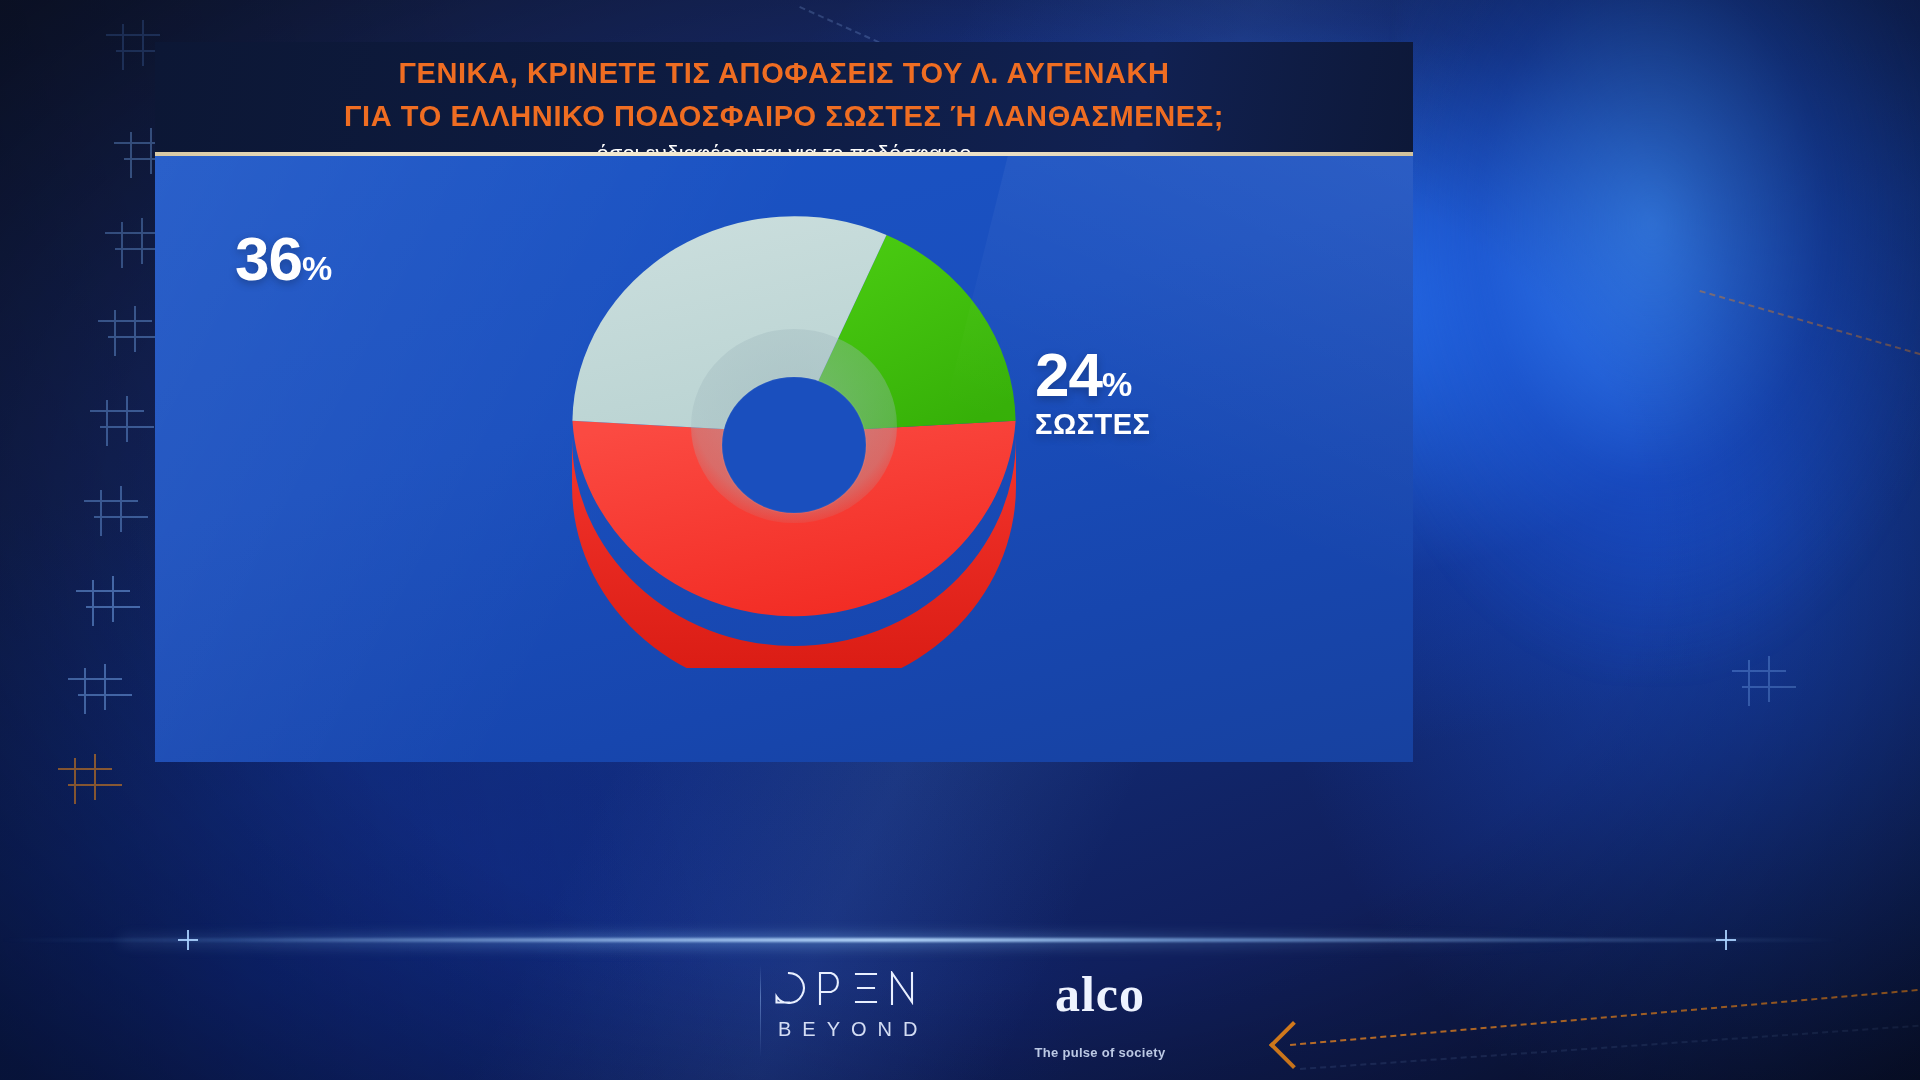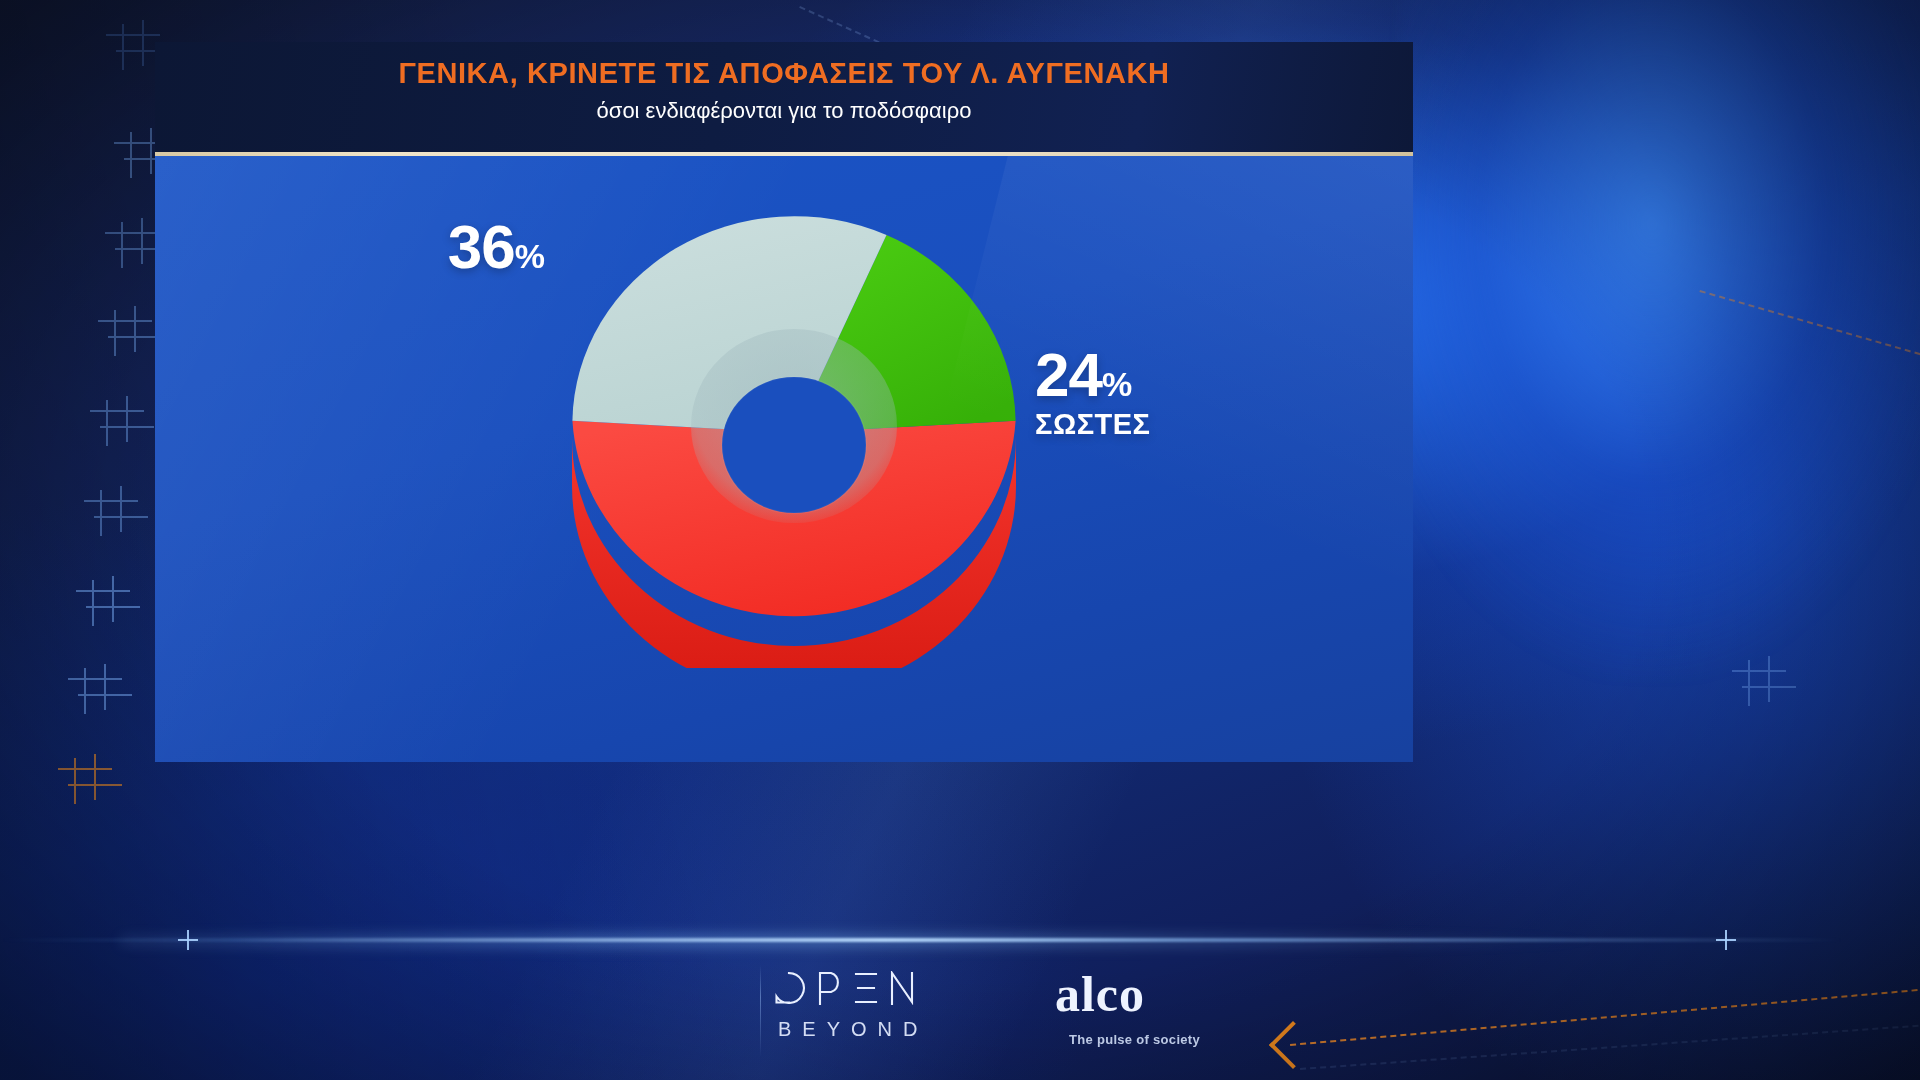--- a/index.html
+++ b/index.html
@@ -107,21 +107,21 @@
     font-size:62px; font-weight:bold; line-height:.95;
     letter-spacing:-1px;
     text-shadow:0 3px 8px rgba(0,0,0,.25);
   }
   .pct-sign{ font-size:34px; font-weight:bold; }
   .pct-name{
     font-size:29px; font-weight:bold; line-height:1.05; margin-top:4px;
     letter-spacing:.5px;
     text-shadow:0 3px 8px rgba(0,0,0,.25);
   }
-  .lbl-dk{ left:80px;  top:62px;  text-align:right; width:310px; }
+  .lbl-dk{ left:80px;  top:74px;  text-align:left; width:310px; }
   .lbl-ok{ left:880px; top:190px; text-align:left;  width:320px; }
   .lbl-wr{ left:40px;  top:470px; text-align:right; width:350px; }
 
   
   .bottom-glow{
     position:absolute; left:0; top:938px; width:1920px; height:4px;
     background:linear-gradient(90deg, rgba(60,130,255,0) 0%, rgba(120,185,255,.15) 12%, rgba(185,220,255,.95) 46%, rgba(150,200,255,.55) 62%, rgba(60,130,255,0) 96%);
     filter:blur(1px);
   }
   .bottom-glow2{
@@ -145,21 +145,21 @@
   .logo-open .bey{
     color:#e4ecff; font-size:20px; letter-spacing:11px; margin-top:9px;
     padding-left:6px; opacity:.92;
   }
   .logo-alco{ position:absolute; left:1000px; top:14px; text-align:center; width:200px;font-weight:bold; }
   .logo-alco .alco-name{
     font-family:"Liberation Serif", serif;
     color:#eef3ff; font-size:50px; line-height:1; letter-spacing:1px;
   }
   .logo-alco .alco-tag{
-    color:#cfdcf5; font-size:13px; margin-top:13px; letter-spacing:.3px; opacity:.9;text-align:right;
+    color:#cfdcf5; font-size:13px; margin-top:26px; letter-spacing:.3px; opacity:.9;
   }
   .sep-line{
     position:absolute; left:760px; top:965px; width:1px; height:92px;
     background:linear-gradient(180deg, rgba(160,200,255,0) 0%, rgba(160,200,255,.45) 35%, rgba(160,200,255,0) 100%);
   }
 </style>
 </head>
 <body>
 
 <div id="stage">
@@ -234,20 +234,21 @@
   <div class="dashline orange" style="left:1290px; top:1044px; width:660px; transform:rotate(-5deg);"></div>
   <div class="dashline" style="left:1300px; top:1068px; width:640px; transform:rotate(-4deg); opacity:.30;"></div>
   <div class="arrowhead" style="left:1276px; top:1028px;"></div>
 
   <div class="bg-vignette"></div>
 
   <div id="panel">
 
     <div class="panel-header">
       <div class="title-l1">ΓΕΝΙΚΑ, ΚΡΙΝΕΤΕ ΤΙΣ ΑΠΟΦΑΣΕΙΣ ΤΟΥ Λ. ΑΥΓΕΝΑΚΗ</div>
+      <div class="title-l2">ΓΙΑ ΤΟ ΕΛΛΗΝΙΚΟ ΠΟΔΟΣΦΑΙΡΟ ΣΩΣΤΕΣ Ή ΛΑΝΘΑΣΜΕΝΕΣ;</div>
       <div class="subtitle">όσοι ενδιαφέρονται για το ποδόσφαιρο</div>
     </div>
     <div class="header-rule"></div>
 
     <div class="panel-body">
       <div class="chart-wrap">
 
         <svg class="donut-svg" width="470" height="470" viewBox="0 0 470 470">
           <defs>
             <linearGradient id="gGray" x1="0" y1="0" x2="0.35" y2="1">

